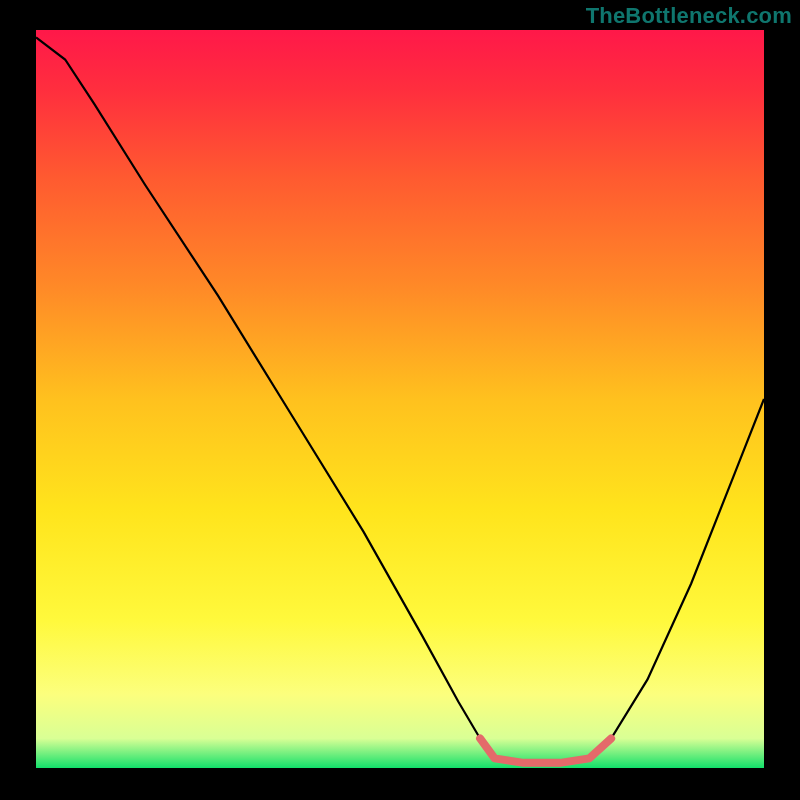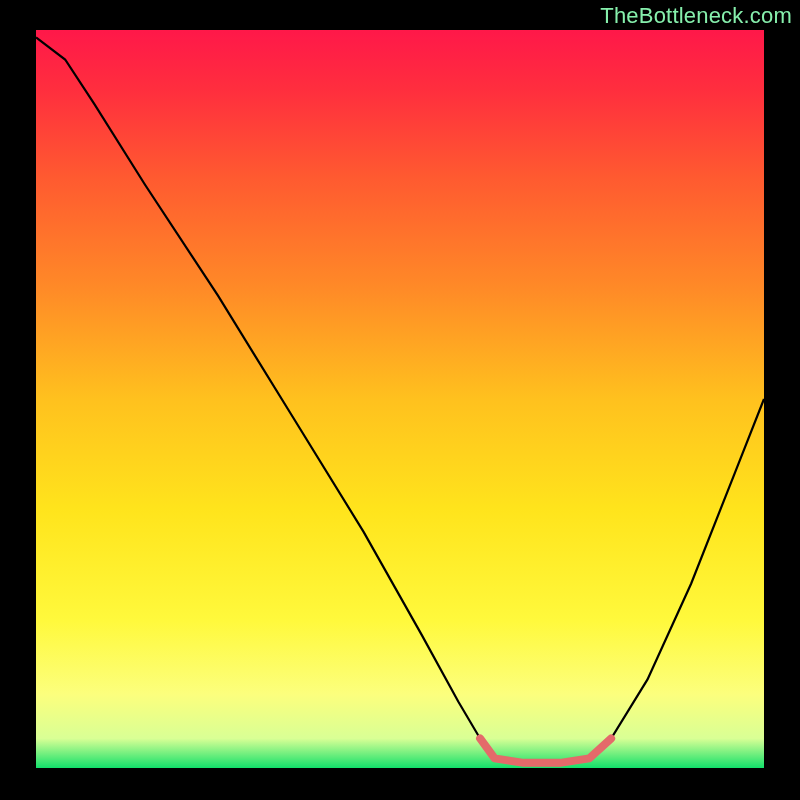--- a/index.html
+++ b/index.html
@@ -15,22 +15,22 @@
     width: 800px;
     height: 800px;
     background: #000000;
   }
   .attribution {
     position: absolute;
     top: 3px;
     right: 8px;
     font-family: Arial, Helvetica, sans-serif;
     font-size: 22px;
-    font-weight: 400;
-    color: #86efac;
+    font-weight: 700;
+    color: #0f766e;
     letter-spacing: 0.2px;
     z-index: 10;
   }
   svg.plot {
     position: absolute;
     left: 36px;
     top: 30px;
     width: 728px;
     height: 738px;
     display: block;

